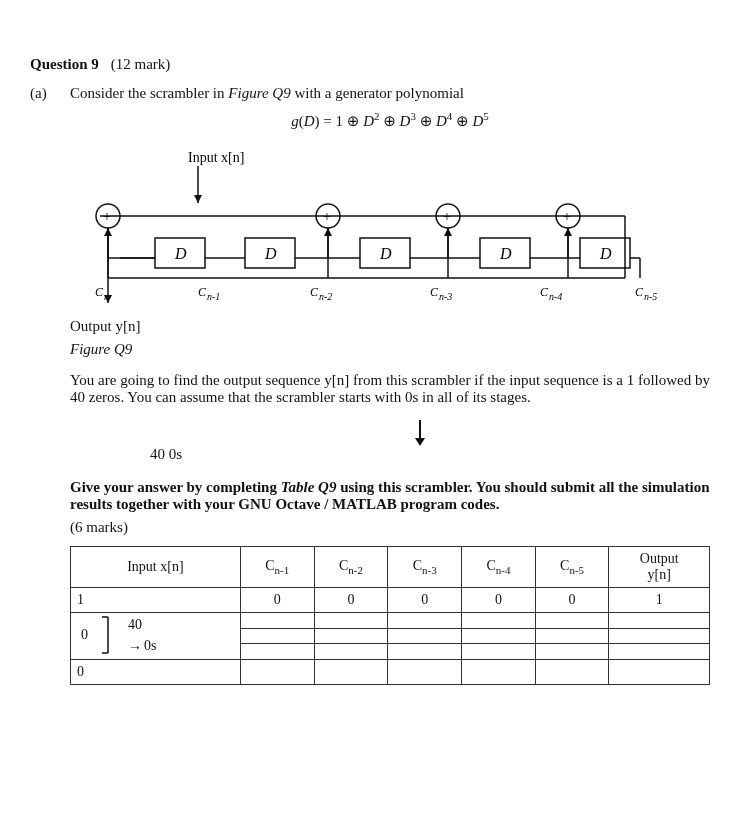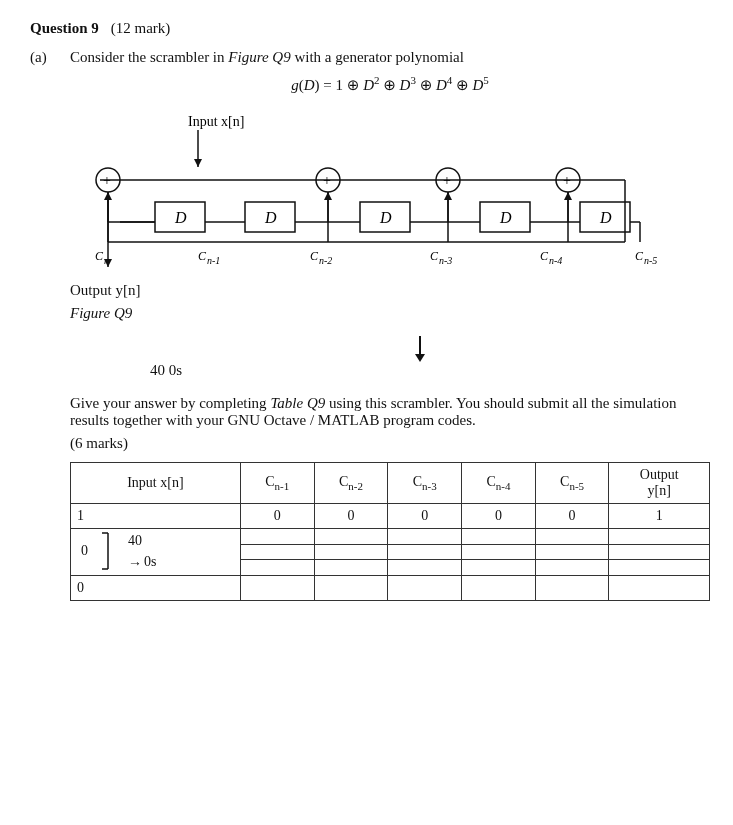--- a/index.html
+++ b/index.html
@@ -11,20 +11,21 @@
       padding: 20px 30px;
       width: 733px;
       min-height: 825px;
     }
     .question-header {
       display: flex;
       align-items: flex-end;
       gap: 12px;
       font-weight: bold;
       margin-bottom: 12px;
+      margin-top: 36px;
     }
     .marks { font-weight: normal; }
     .part-a {
       display: flex;
       gap: 12px;
       margin-bottom: 10px;
     }
     .part-label { font-weight: normal; min-width: 28px; }
     .part-content { flex: 1; }
     .formula {
@@ -73,20 +74,21 @@
       border-left: 5px solid transparent;
       border-right: 5px solid transparent;
       border-top: 8px solid #111;
     }
     .forty-zeros {
       margin-left: 80px;
       margin-bottom: 16px;
     }
     .give-text {
       margin-bottom: 6px;
+      font-weight: bold;
     }
     .marks-right {
       margin-bottom: 10px;
     }
     
     table {
       border-collapse: collapse;
       width: 640px;
       margin-top: 4px;
     }
@@ -233,20 +235,23 @@
 
     <div class="output-label">
       <span>Output y[n]</span>
     </div>
 
     <div class="figure-label">
       <em>Figure Q9</em>
     </div>
 
 
+    <div class="sequence-text">
+      <span>You are going to find the output sequence y[n] from this scrambler if the input sequence is a 1 followed by 40 zeros. You can assume that the scrambler starts with 0s in all of its stages.</span>
+    </div>
 
     <div class="arrow-down">
       <div class="arrow-line"></div>
       <div class="arrow-head"></div>
     </div>
     <div class="forty-zeros">
       <span>40 0s</span>
     </div>
 
     <div class="give-text">

